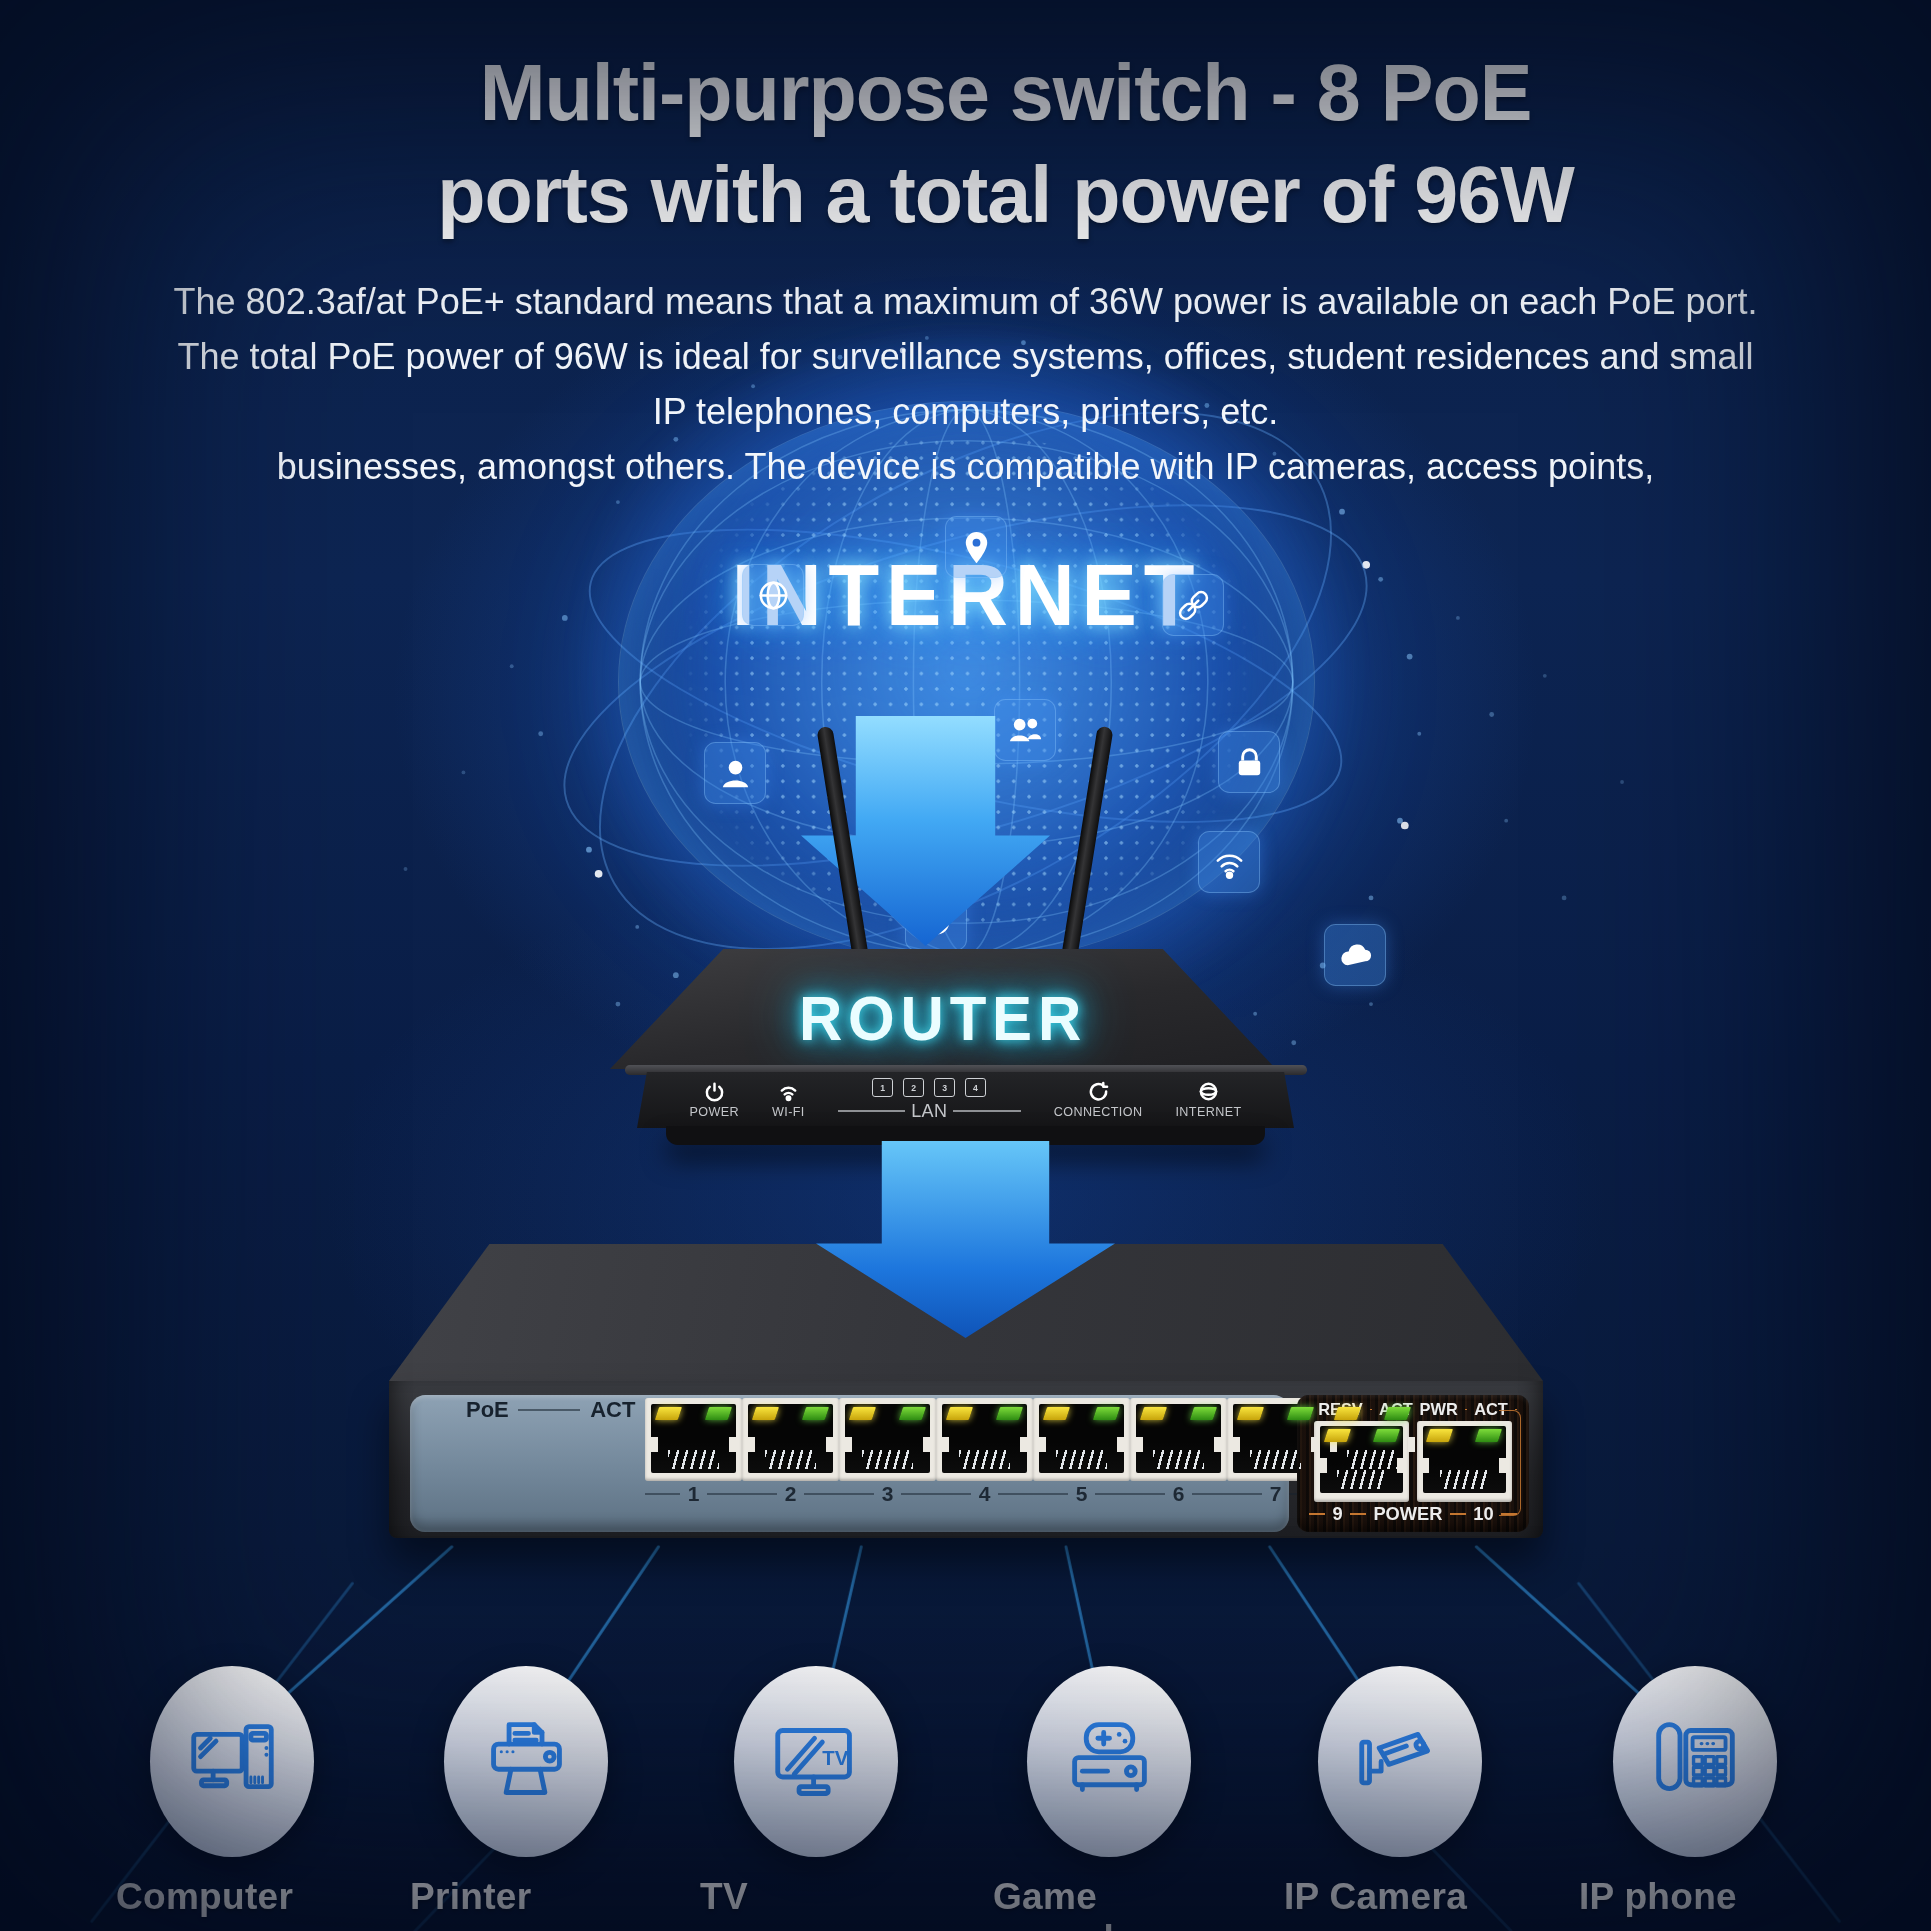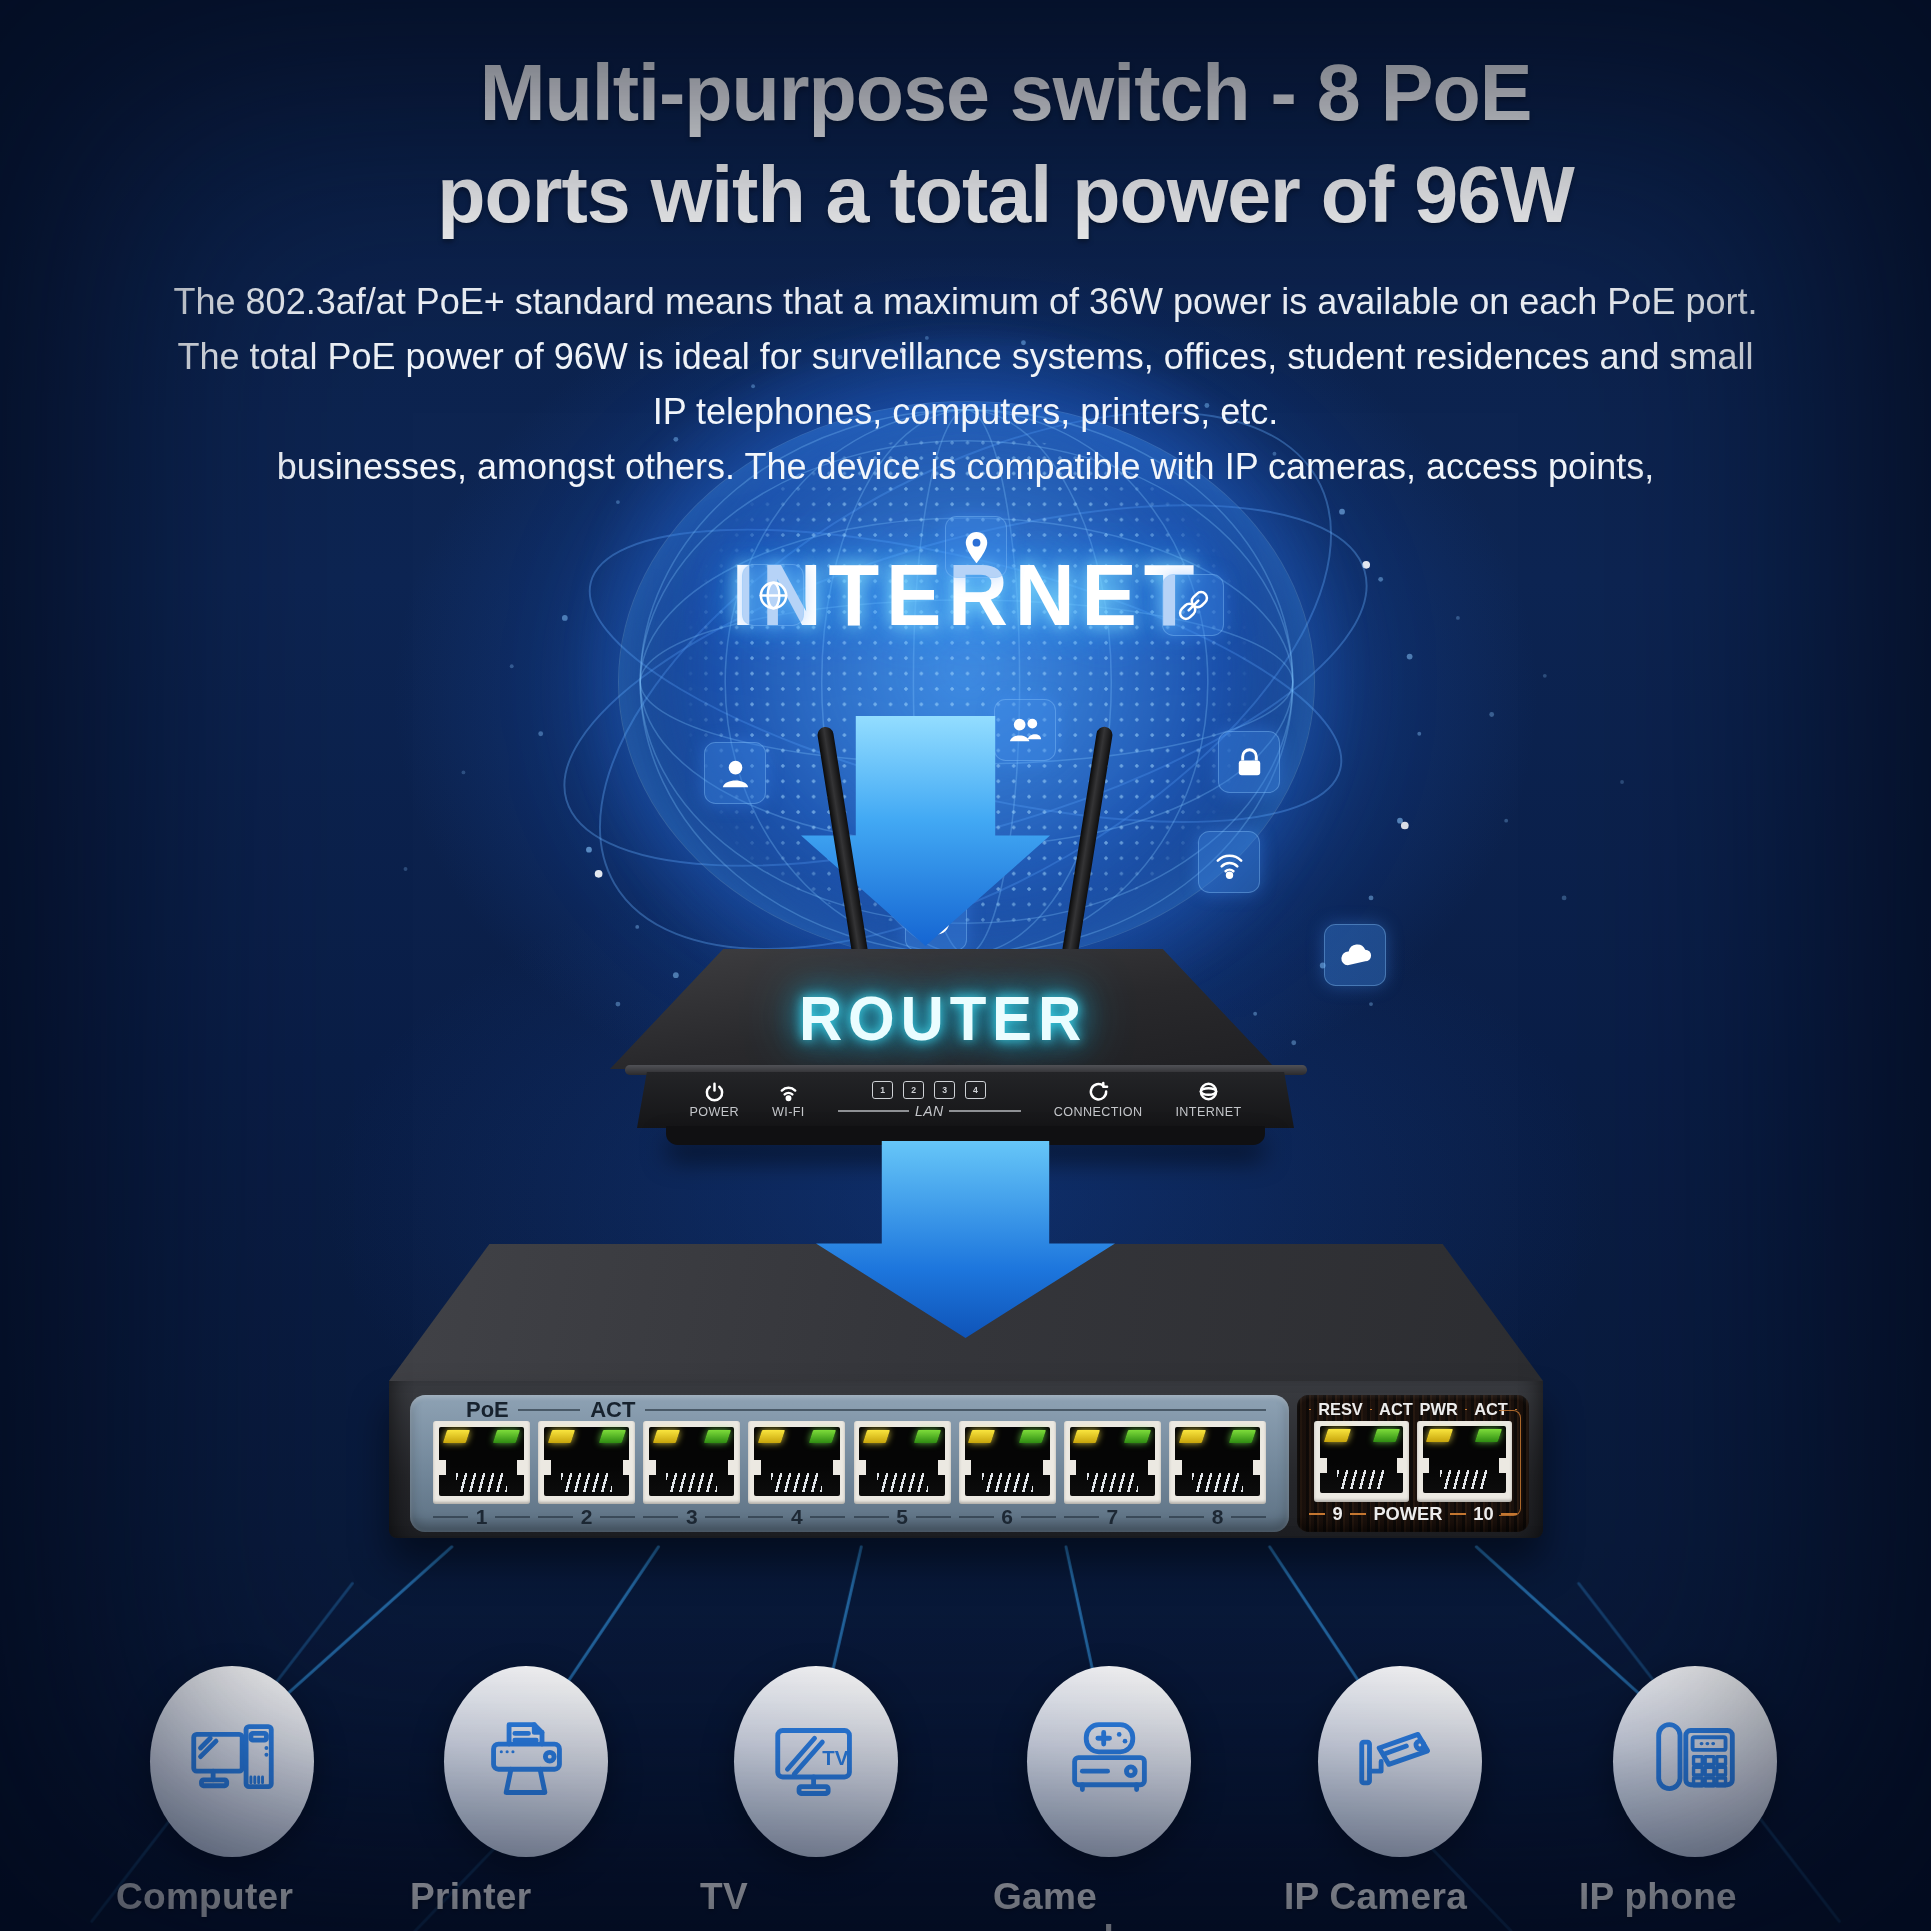--- a/index.html
+++ b/index.html
@@ -62,33 +62,33 @@
     clip-path:polygon(1.5% 0,98.5% 0,100% 100%,0 100%);
     background:linear-gradient(180deg,#232427,#151517);
     display:flex;align-items:center;justify-content:center;gap:33px;}
   .r-base{position:absolute;left:666px;top:1126px;width:599px;height:19.3px;z-index:5;
     background:#101012;border-radius:0 0 11.6px 11.6px;box-shadow:0 15.4px 25px rgba(0,0,0,.55);}
   .r-item{display:flex;flex-direction:column;align-items:center;gap:3.9px;
     color:#c4c6ca;font-size:12.6px;letter-spacing:0.4px;}
   .lan-ports{display:flex;gap:9.7px;}
   .lan-port{width:19.3px;height:16.4px;border:1.9px solid #cfd2d6;border-radius:2.9px;
     color:#cfd2d6;font-size:8.7px;font-weight:bold;display:flex;align-items:center;justify-content:center;}
-  .lan-bracket{display:flex;align-items:center;gap:5.8px;color:#c4c6ca;font-size:14px;width:100%;font-style:italic;}
+  .lan-bracket{display:flex;align-items:center;gap:5.8px;color:#c4c6ca;font-size:18px;width:100%;}
   .lan-bracket i{flex:1;height:1.9px;background:#8e9094;}
   
   .s-top{position:absolute;left:389px;top:1244px;width:1154px;height:137px;z-index:4;
     clip-path:polygon(8.7% 0,91.3% 0,100% 100%,0 100%);
     background:linear-gradient(100deg,#414247 0%,#35363b 45%,#2c2d31 100%);}
   .s-front{position:absolute;left:389px;top:1381px;width:1154px;height:157px;z-index:4;
     background:linear-gradient(180deg,#3a3c41,#26272b 60%,#1f2024);border-radius:0 0 7.7px 7.7px;
     box-shadow:inset 19.3px 0 25px -17.4px rgba(0,0,0,.65),inset -19.3px 0 25px -17.4px rgba(0,0,0,.65),0 25px 39px rgba(0,0,0,.45);}
   .poe-panel{position:absolute;left:21px;top:13.5px;width:879px;height:137px;border-radius:15.4px;
     background:linear-gradient(180deg,#8ea2b4,#72879a 55%,#5d7183);
     box-shadow:inset 0 1.9px 5.8px rgba(255,255,255,.25),inset 0 -7.7px 11.6px rgba(0,0,0,.3);
-    display:flex;flex-direction:column;padding:3.9px 23px 5.8px;box-sizing:border-box;text-align:center;}
+    display:flex;flex-direction:row;padding:3.9px 23px 5.8px;box-sizing:border-box;text-align:center;}
   .poe-header{display:flex;align-items:center;gap:9.7px;height:23px;padding-left:33px;
     color:#17222e;font-weight:bold;font-size:22px;}
   .hln{height:1.9px;background:rgba(22,34,46,.55);}
   .hln.s{width:62px;} .hln.l{flex:1;}
   .ports-row{display:flex;justify-content:space-between;align-items:flex-start;flex:1;}
   .port-cell{display:flex;flex-direction:column;align-items:center;width:97px;}
   .rj45{position:relative;width:97px;height:83px;background:#ece9e2;border-radius:2.9px;
     box-shadow:inset 0 -1.9px 2.9px rgba(0,0,0,.25);}
   .rj45::after{content:"";position:absolute;left:5.8px;right:5.8px;top:5.8px;bottom:8.7px;z-index:0;
     background:linear-gradient(180deg,#050505 55%,#0c0c0c);border-radius:1.9px;}

